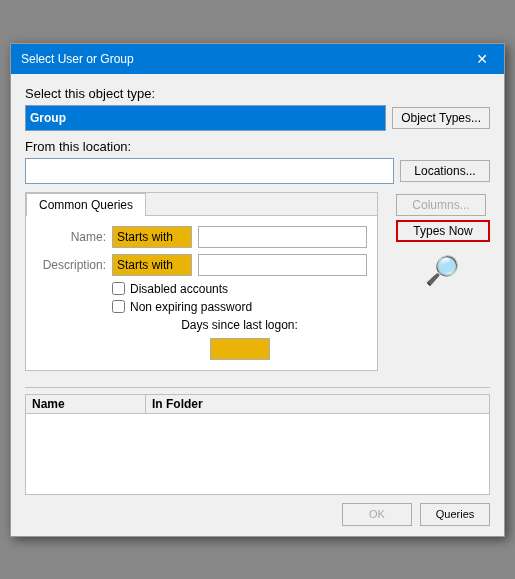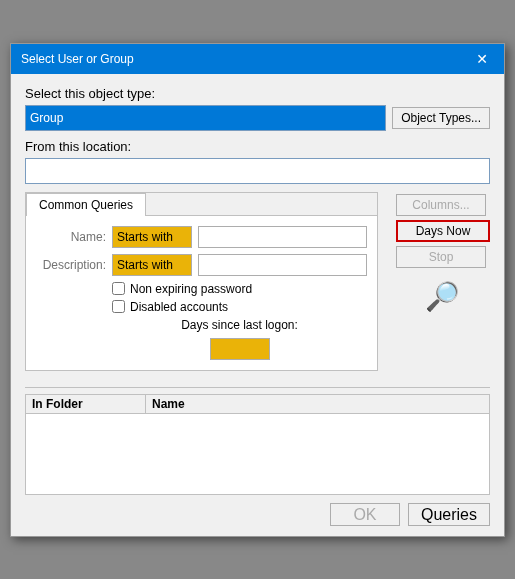--- a/index.html
+++ b/index.html
@@ -52,20 +52,21 @@
       align-items: center;
     }
     .text-input {
       flex: 1;
       height: 26px;
       border: 1px solid #7a9cbf;
       background: #fff;
       padding: 2px 4px;
       font-size: 12px;
       outline: none;
+      font-weight: bold;
     }
     .text-input.selected {
       background: #0078d7;
       color: white;
     }
     .btn {
       height: 22px;
       min-width: 90px;
       background: #f0f0f0;
       border: 1px solid #adadad;
@@ -180,21 +181,21 @@
       display: flex;
       justify-content: flex-end;
       gap: 8px;
       margin-top: 8px;
     }
     .btn-ok, .btn-cancel {
       height: 23px;
       min-width: 70px;
       background: #f0f0f0;
       border: 1px solid #adadad;
-      font-size: 16px;
+      font-size: 11px;
       cursor: pointer;
       padding: 2px 12px;
     }
     .btn-ok:disabled { color: #aaa; }
     .main-content-area {
       display: flex;
       gap: 12px;
     }
     .left-panel {
       flex: 1;
@@ -250,20 +251,21 @@
 
     <div class="field-label">Select this object type:</div>
     <div class="row-with-button">
       <input class="text-input selected" type="text" value="Group" style="">
       <button class="btn">Object Types...</button>
     </div>
 
     <div class="field-label">From this location:</div>
     <div class="row-with-button">
       <input class="text-input" type="text" value="" style="">
+      <button class="btn">Locations...</button>
     </div>
 
     <div class="main-content-area">
 
       <div class="left-panel">
         <div class="tab-area">
           <div class="tab-header">
             <div class="tab">Common Queries</div>
           </div>
           <div class="tab-content">
@@ -284,58 +286,57 @@
               <div class="dropdown">
                 <select>
                   <option>Starts with</option>
                   <option>Is exactly</option>
                 </select>
               </div>
               <input class="form-text-input" type="text" style="">
             </div>
 
             <div class="checkbox-row">
+              <input type="checkbox" id="disabled-accounts" style="">
+              <label for="disabled-accounts">Disabled accounts</label>
+            </div>
+            <div class="checkbox-row">
               <input type="checkbox" id="non-expiring" style="">
               <label for="non-expiring">Non expiring password</label>
-            </div>
-            <div class="checkbox-row">
-              <input type="checkbox" id="disabled-accounts" style="">
-              <label for="disabled-accounts">Disabled accounts</label>
             </div>
 
             <div class="days-row">
               <span>Days since last logon:</span>
               <div class="dropdown" style="min-width:60px;">
                 <select>
                   <option></option>
                   <option>30</option>
                   <option>60</option>
                   <option>90</option>
                 </select>
               </div>
             </div>
           </div>
         </div>
       </div>
 
       <div class="right-panel">
         <button class="btn" disabled="">Columns...</button>
-        <button class="btn-find-now">Days Now</button>
-        <button class="btn" disabled="">Stop</button>
+        <button class="btn-find-now">Types Now</button>
         <div style="margin-top: 8px; text-align:center; font-size:28px; color:#b8860b;">🔎</div>
       </div>
     </div>
 
     <hr class="separator">
 
     <div class="results-area">
       <div class="results-list">
         <div class="results-list-header">
+          <div class="results-list-header-cell">Name</div>
           <div class="results-list-header-cell">In Folder</div>
-          <div class="results-list-header-cell">Name</div>
         </div>
         <div class="results-list-body"></div>
       </div>
     </div>
 
     <div class="ok-cancel-row">
       <button class="btn-ok" disabled="">OK</button>
       <button class="btn-cancel">Queries</button>
     </div>
   </div>

